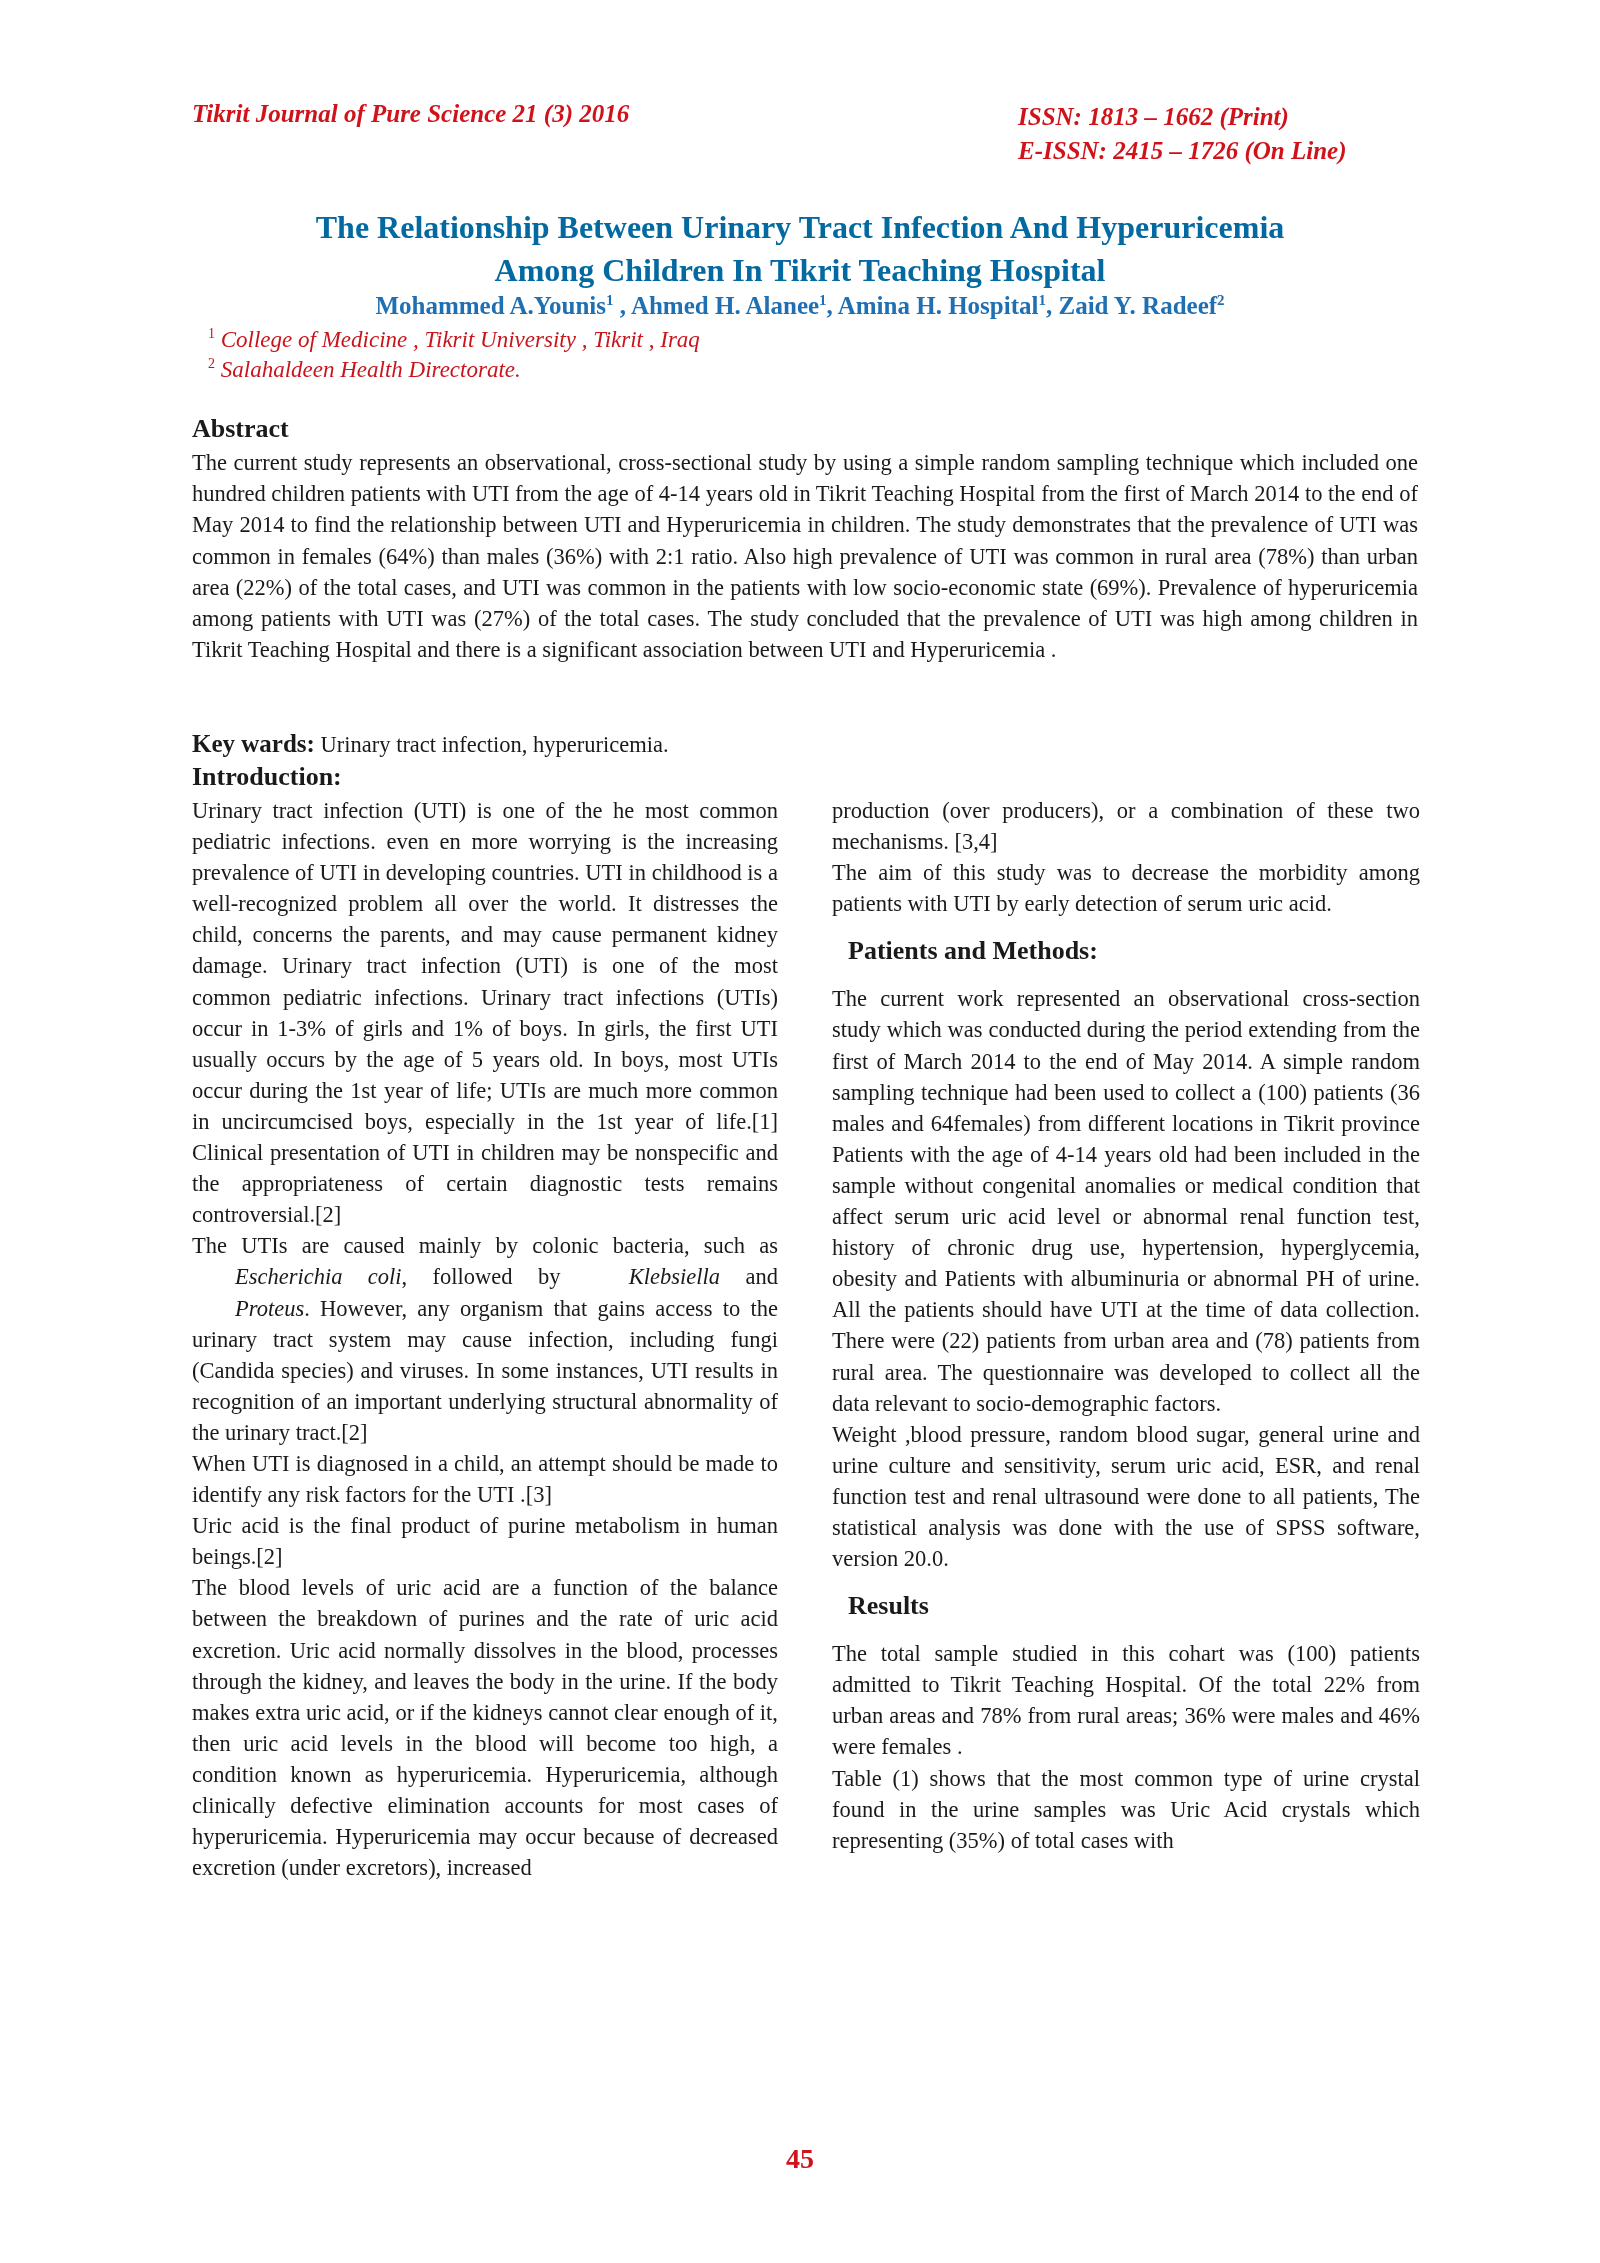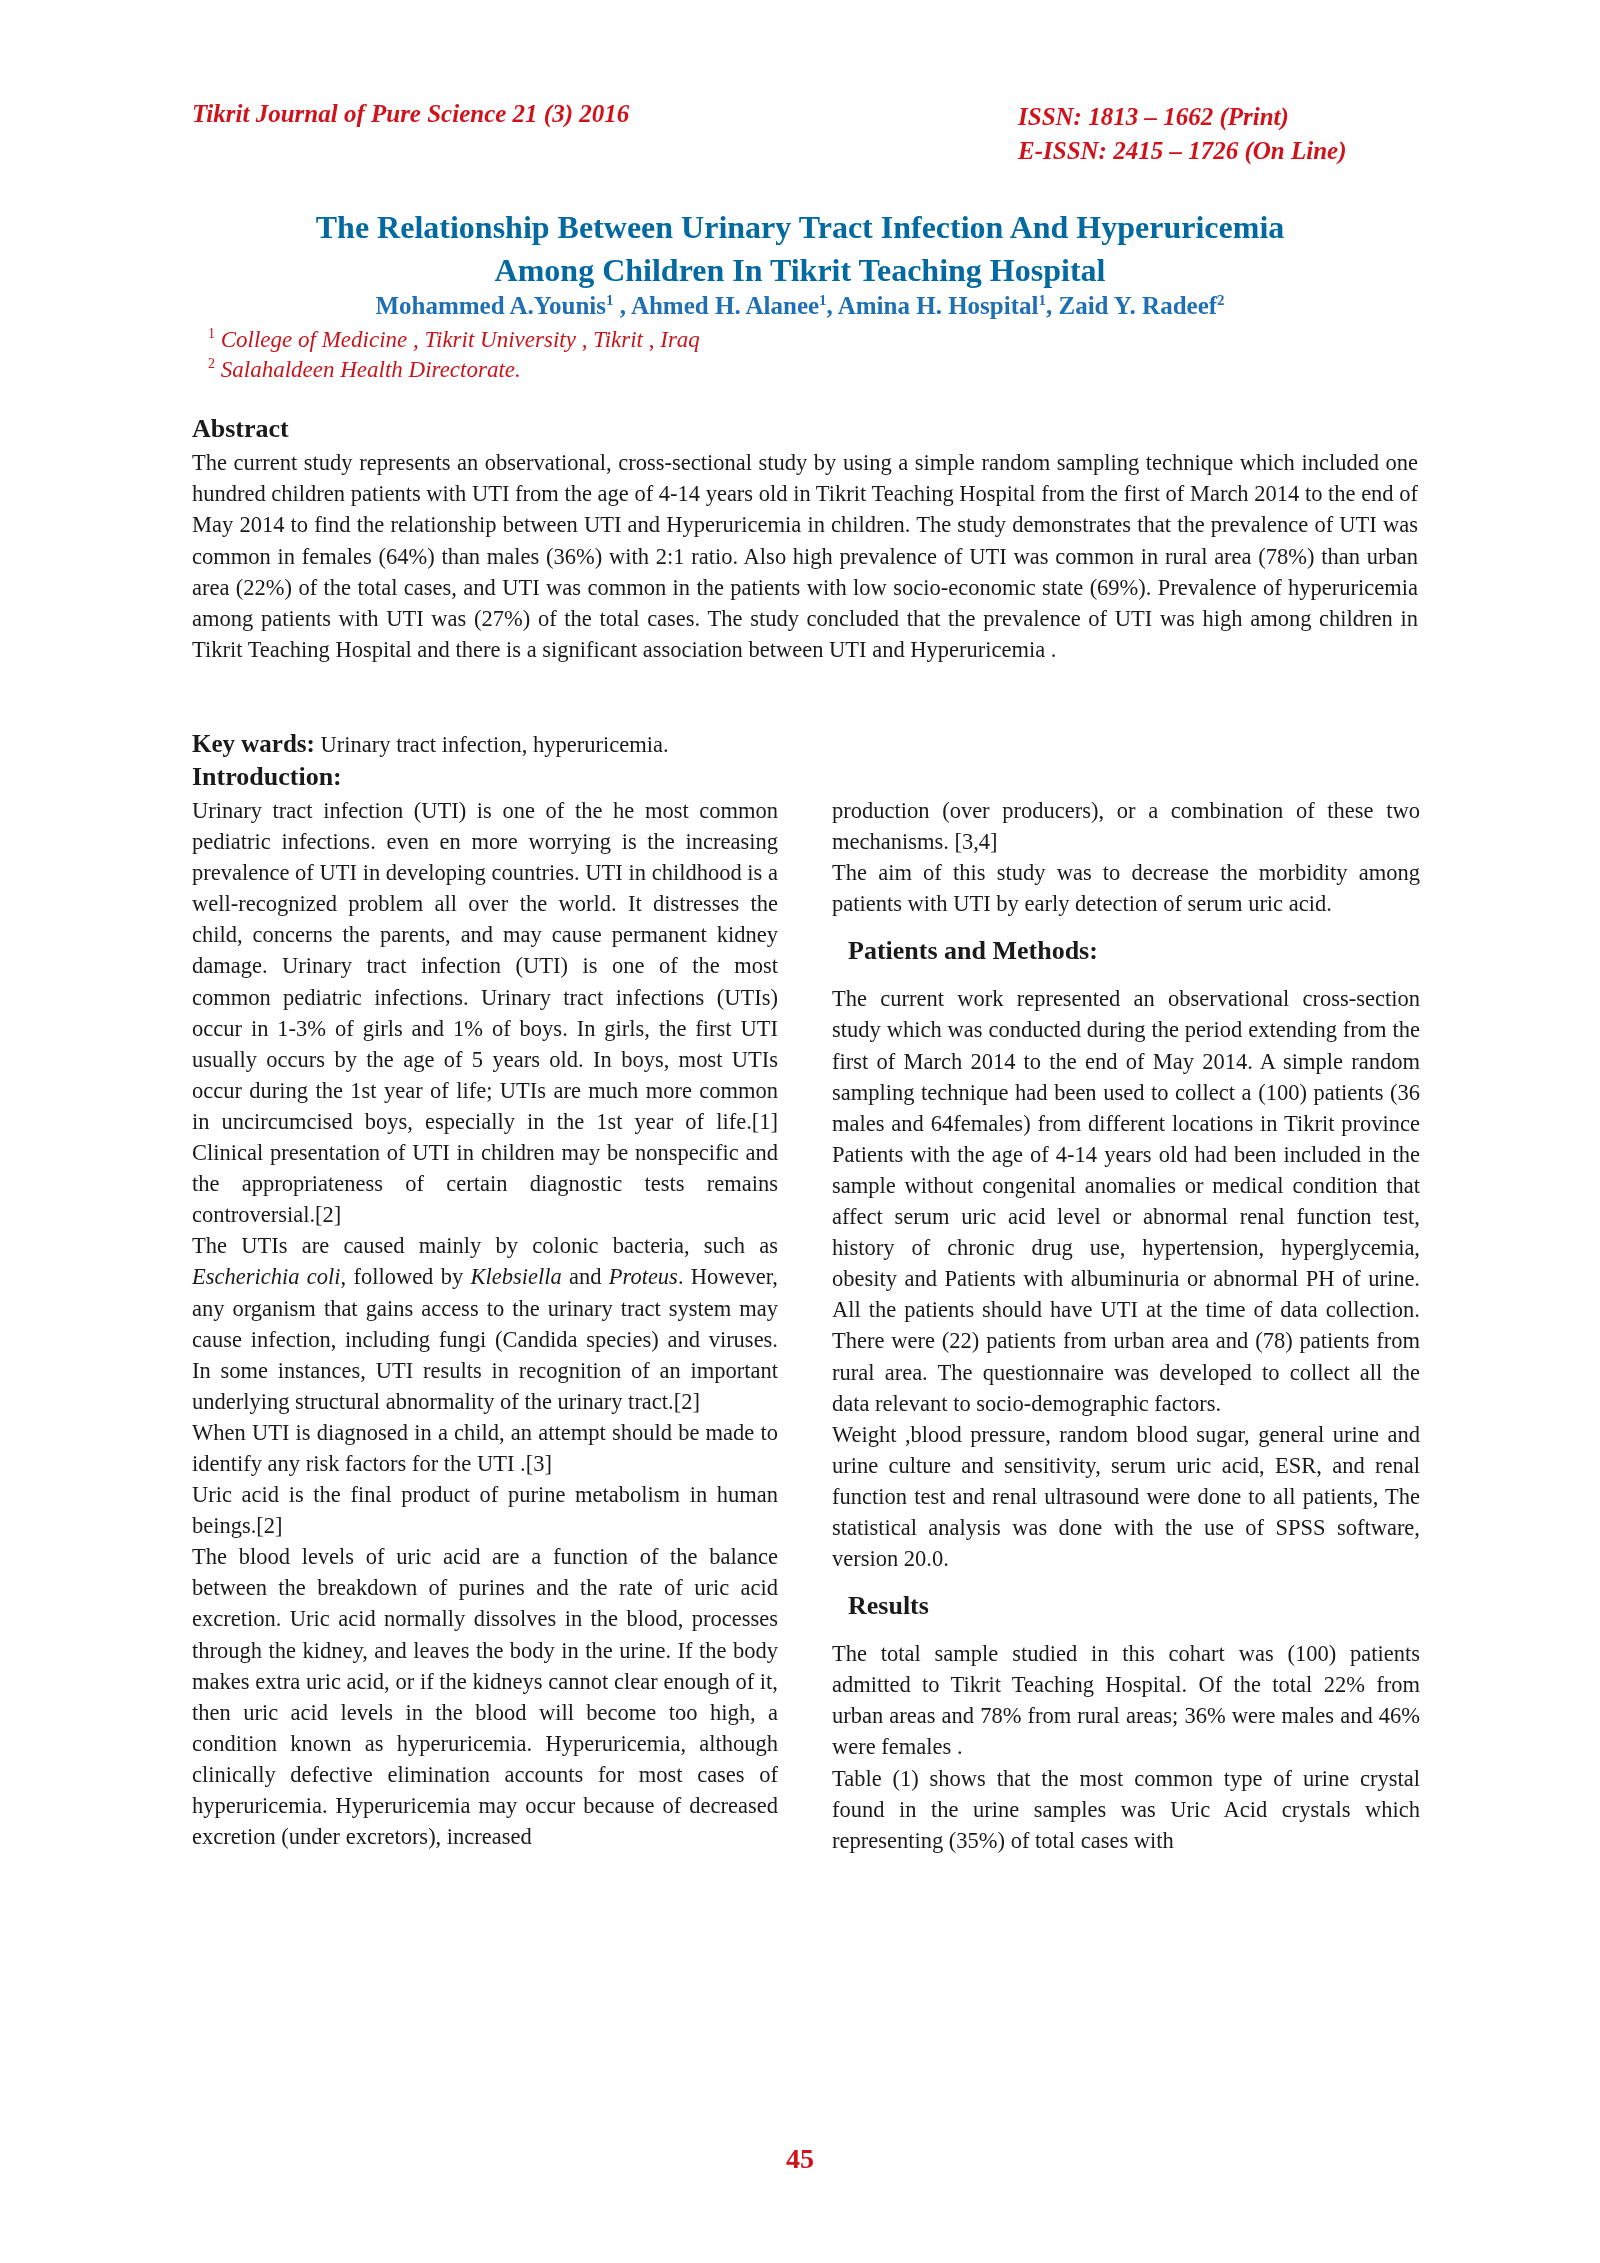--- a/index.html
+++ b/index.html
@@ -24,21 +24,21 @@
     .keywords b { font-size: 25px; }
     .intro-head { position: absolute; left: 192px; top: 762px; font-size: 26px; font-weight: bold; }
 
     .col { position: absolute; top: 795px; width: 586px; font-size: 22.5px; line-height: 31.1px; text-align: justify; }
     .col-left { left: 192px; }
     .col-right { left: 832px; width: 588px; }
     .col p { margin: 0; }
     .col .sec-head { font-size: 26px; font-weight: bold; line-height: 32px; margin: 16px; }
 
     .page-num { position: absolute; left: 0; width: 1600px; top: 2143px; text-align: center; font-size: 28px; font-weight: bold; color: #d0121b; }
-    i { font-style: italic; }
+    i { font-style: italic; margin-left: 43px; }
   </style>
 </head>
 <body>
 
 <div class="page">
 
   <div class="hdr-left">Tikrit Journal of Pure Science 21 (3) 2016</div>
   <div class="hdr-right">
     <div>ISSN: 1813 – 1662 (Print)</div>
     <div>E-ISSN: 2415 – 1726 (On Line)</div>

